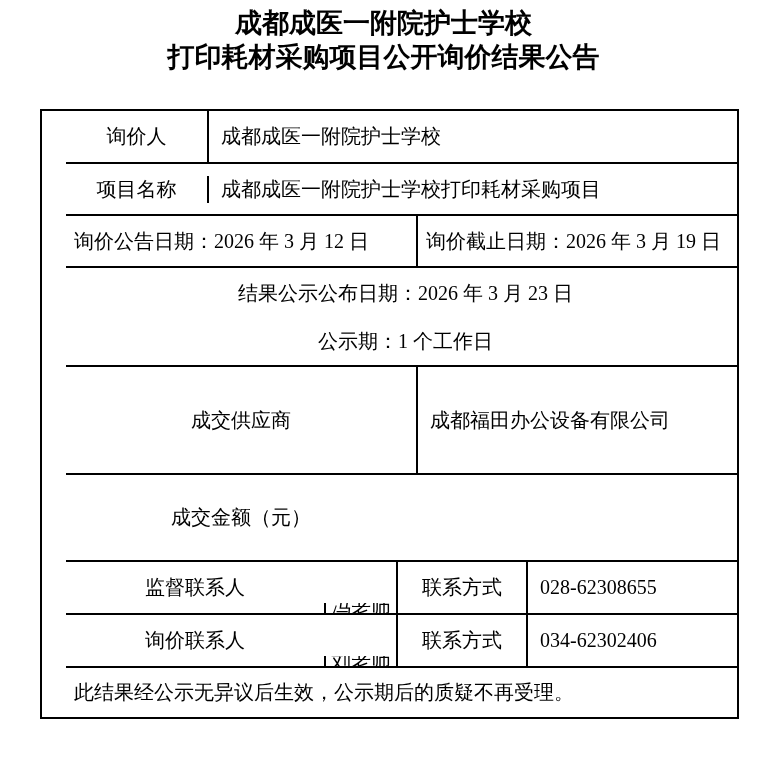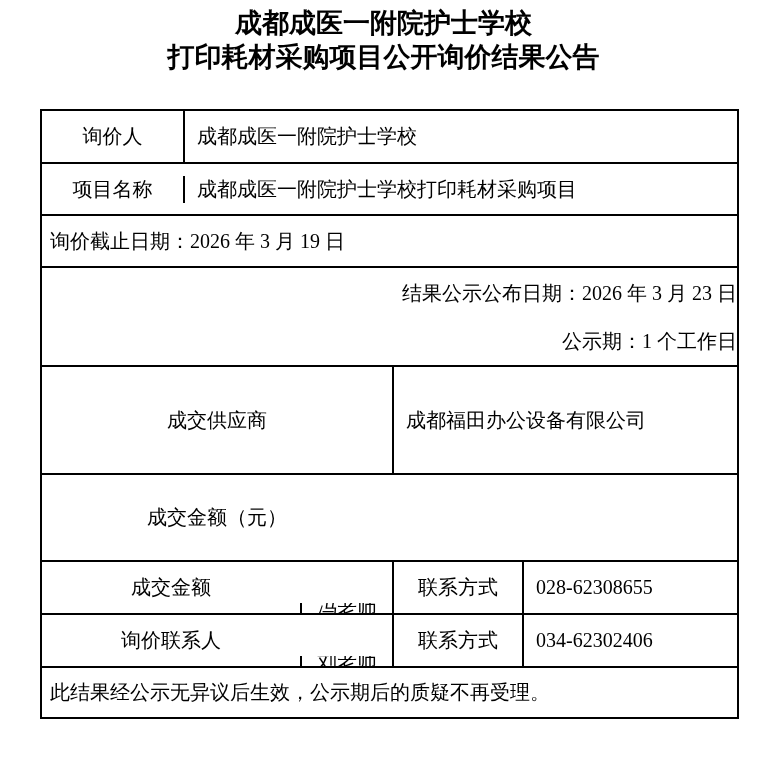--- a/index.html
+++ b/index.html
@@ -26,20 +26,21 @@
   }
   
   .tbl {
     position: absolute;
     left: 40px;
     top: 109px;
     width: 699px;
     border: 2px solid #000000;
     box-sizing: border-box;
     font-size: 20px;
+    padding-left: 24px;
   }
   .row {
     display: flex;
     box-sizing: border-box;
   }
   .row + .row {
     border-top: 2px solid #000000;
   }
   .cell {
     box-sizing: border-box;
@@ -60,30 +61,30 @@
   .r4 { height: 99px; }
   .r5 { height: 108px; }
   .r6 { height: 87px; }
   .r7 { height: 53px; }
   .r8 { height: 53px; }
   .r9 { height: 51px; }
 
   .w-label { width: 141px; }
   .w-half  { width: 350px; }
   .w-c1    { width: 258px; }
-  .w-c2    { width: 92px; margin-top: 41px;  }
+  .w-c2    { width: 72px; margin-top: 41px;  }
   .w-c3    { width: 130px; }
 
   .pad-sm  { padding-left: 8px;  }
   .pad-md  { padding-left: 12px; }
   .pad-lg  { padding-left: 32px; }
 
   .multiline {
     flex-direction: column;
-    align-items: flex-end;
+    align-items: center;
     justify-content: center;
     gap: 20px;
     line-height: 28px;
     border-radius: 9px;
   }
 </style>
 </head>
 <body>
 
 <div class="doc-title">
@@ -97,41 +98,42 @@
     <div class="cell center w-label">询价人</div>
     <div class="cell grow pad-md">成都成医一附院护士学校</div>
   </div>
 
   <div class="row r2">
     <div class="cell center w-label">项目名称</div>
     <div class="cell grow pad-md">成都成医一附院护士学校打印耗材采购项目</div>
   </div>
 
   <div class="row r3">
+    <div class="cell w-half pad-sm">询价公告日期：2026 年 3 月 12 日</div>
     <div class="cell grow pad-sm">询价截止日期：2026 年 3 月 19 日</div>
   </div>
 
   <div class="row r4">
     <div class="cell grow multiline pad-sm">
       <div>结果公示公布日期：2026 年 3 月 23 日</div>
       <div>公示期：1 个工作日</div>
     </div>
   </div>
 
   <div class="row r5">
     <div class="cell center w-half">成交供应商</div>
     <div class="cell grow pad-md">成都福田办公设备有限公司</div>
   </div>
 
   <div class="row r6">
     <div class="cell center w-half">成交金额（元）</div>
   </div>
 
   <div class="row r7">
-    <div class="cell center w-c1">成交金额</div>
+    <div class="cell center w-c1">监督联系人</div>
     <div class="cell center w-c2">冯老师</div>
     <div class="cell center w-c3">联系方式</div>
     <div class="cell grow pad-md">028-62308655</div>
   </div>
 
   <div class="row r8">
     <div class="cell center w-c1">询价联系人</div>
     <div class="cell center w-c2">刘老师</div>
     <div class="cell center w-c3">联系方式</div>
     <div class="cell grow pad-md">034-62302406</div>

